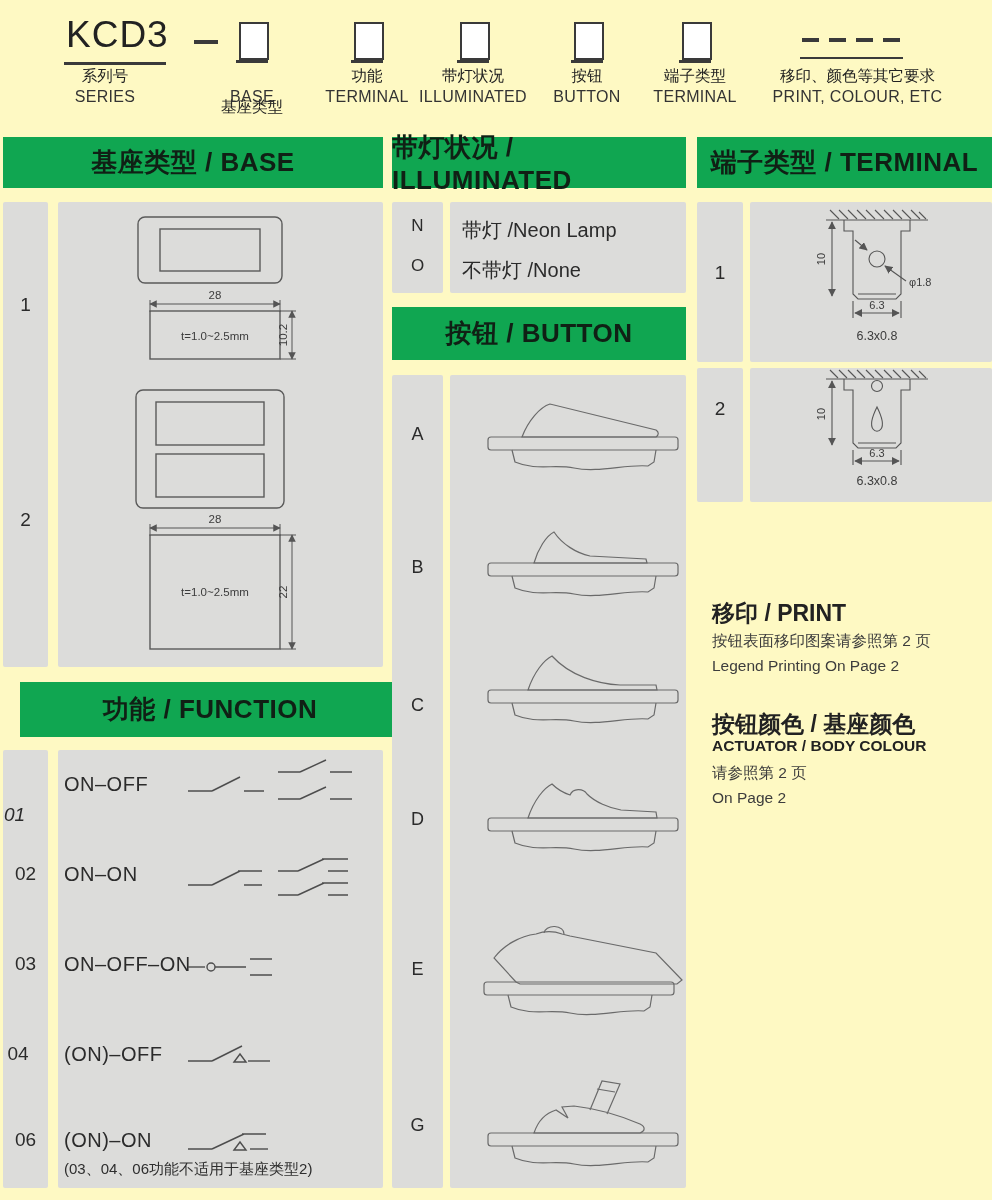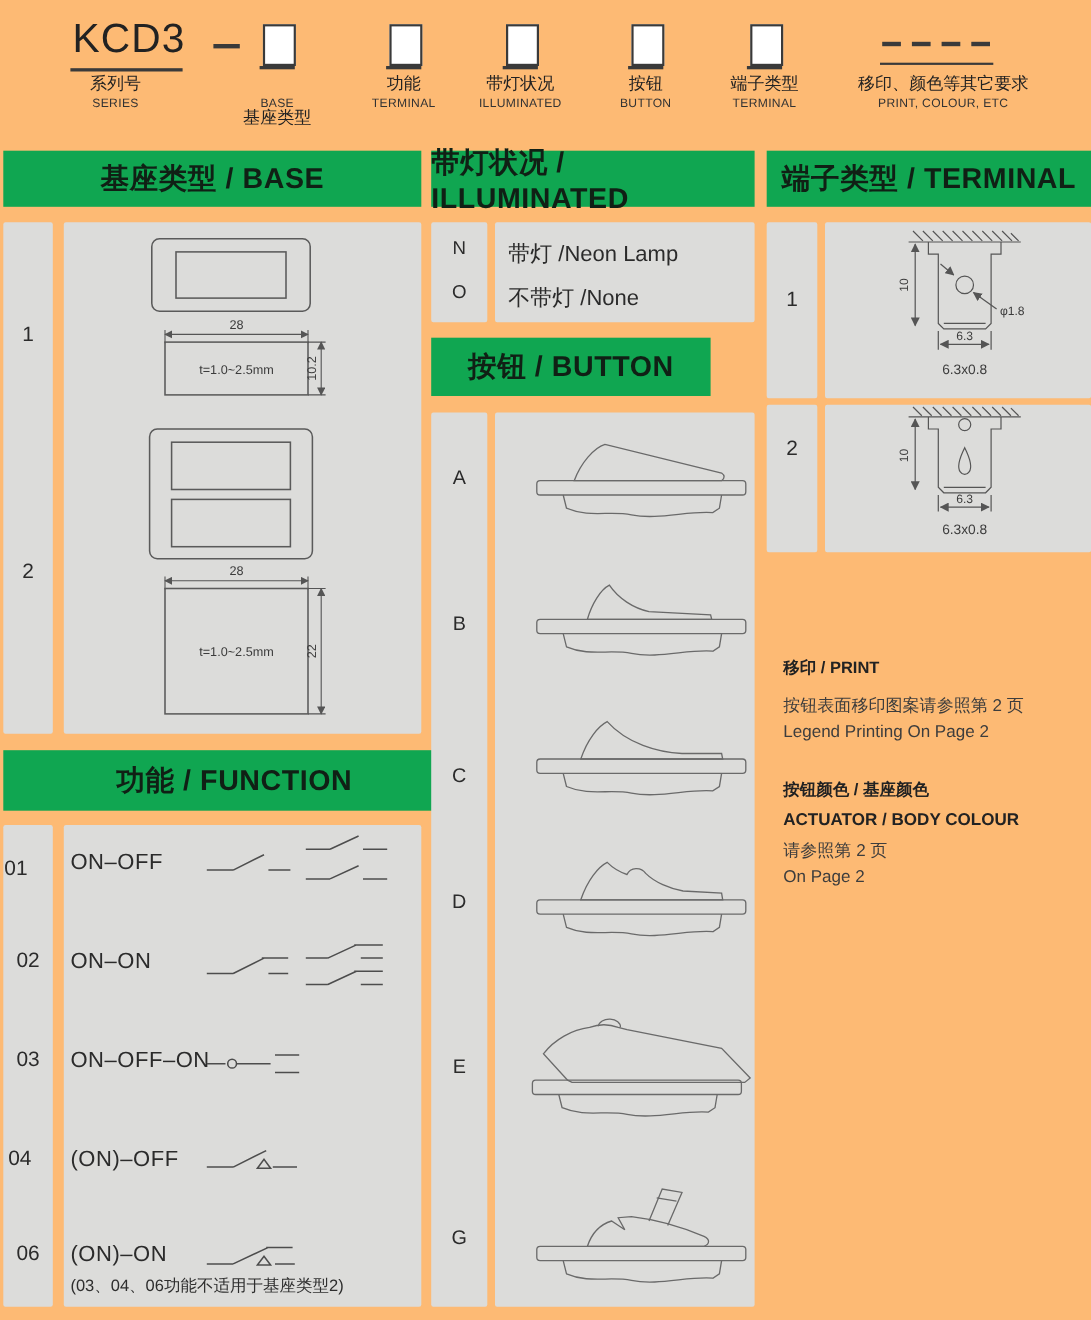--- a/index.html
+++ b/index.html
@@ -1,30 +1,30 @@
 <!DOCTYPE html>
 <html><head>
 <meta charset="utf-8">
 <style>
   html,body{margin:0;padding:0;background:#ffffff;}
-  #page{position:relative;width:992px;height:1200px;background:#fdba74;overflow:hidden;
+  #page{position:relative;width:992px;height:1200px;background:#fef9c3;overflow:hidden;
         font-family:"Liberation Sans","DejaVu Sans",sans-serif;color:#262626;}
   .abs{position:absolute;}
   .hdr{position:absolute;background:#10A651;color:#102015;display:flex;align-items:center;justify-content:center;
        font-size:26px;font-weight:bold;letter-spacing:0.5px;}
   .cell{position:absolute;background:#dcdcda;border-radius:2px;}
   .codebox{position:absolute;border:2px solid #3a3a3a;background:#fff;}
   .uline{position:absolute;background:#3a3a3a;}
   .zh-label{position:absolute;text-align:center;font-size:15.5px;color:#222;font-weight:500;}
-  .en-label{position:absolute;text-align:center;font-size:11px;color:#333;letter-spacing:0.3px;}
+  .en-label{position:absolute;text-align:center;font-size:16px;color:#333;letter-spacing:0.3px;}
   .rowcode{position:absolute;text-align:center;font-size:19px;color:#2b2b2b;}
   .fn-label{position:absolute;font-size:20px;color:#2b2b2b;letter-spacing:0.5px;white-space:nowrap;}
   .ill-label{position:absolute;font-size:20px;color:#2b2b2b;white-space:nowrap;text-align:right;}
   .note{position:absolute;font-size:15px;color:#2e2e2e;white-space:nowrap;}
-  .opt-title{position:absolute;font-size:15px;font-weight:bold;color:#222;white-space:nowrap;}
+  .opt-title{position:absolute;font-size:23px;font-weight:bold;color:#222;white-space:nowrap;}
   .opt-line{position:absolute;font-size:15.5px;color:#3d3d3d;white-space:nowrap;}
   .opt-line.strong{font-weight:bold;color:#222;}
   svg{display:block;}
   svg text{font-family:"Liberation Sans","DejaVu Sans",sans-serif;fill:#3c3c3c;}
   .kcd3{position:absolute;font-size:37px;color:#222;letter-spacing:1px;}
 </style>
 </head>
 <body>
 
 <div id="page">
@@ -70,22 +70,22 @@
   <div class="zh-label" style="left:537px;top:66px;width:100px;">按钮</div>
   <div class="en-label" style="left:537px;top:88px;width:100px;">BUTTON</div>
   <div class="zh-label" style="left:635px;top:66px;width:120px;">端子类型</div>
   <div class="en-label" style="left:635px;top:88px;width:120px;">TERMINAL</div>
   <div class="zh-label" style="left:765px;top:66px;width:185px;">移印、颜色等其它要求</div>
   <div class="en-label" style="left:765px;top:88px;width:185px;">PRINT, COLOUR, ETC</div>
 
   <div class="hdr" style="left:3px;top:137px;width:380px;height:51px;">基座类型 / BASE</div>
   <div class="hdr" style="left:392px;top:137px;width:294px;height:51px;">带灯状况 / ILLUMINATED</div>
   <div class="hdr" style="left:697px;top:137px;width:295px;height:51px;">端子类型 / TERMINAL</div>
-  <div class="hdr" style="left:3px;top:682px;width:380px;height:55px;padding-left:20px;">功能 / FUNCTION</div>
-  <div class="hdr" style="left:392px;top:307px;width:254px;height:53px;">按钮 / BUTTON</div>
+  <div class="hdr" style="left:20px;top:682px;width:380px;height:55px;">功能 / FUNCTION</div>
+  <div class="hdr" style="left:392px;top:307px;width:294px;height:53px;">按钮 / BUTTON</div>
 
   <div class="cell" style="left:3px;top:202px;width:45px;height:465px;"></div>
   <div class="cell" style="left:58px;top:202px;width:325px;height:465px;"></div>
   <div class="rowcode" style="left:3px;top:294px;width:45px;">1</div>
   <div class="rowcode" style="left:3px;top:509px;width:45px;">2</div>
 
   <svg class="abs" style="left:136px;top:215px;" width="148" height="70" viewBox="0 0 148 70">
     <rect x="2" y="2" width="144" height="66" rx="7" fill="none" stroke="#5a5a5a" stroke-width="1.4"></rect>
     <rect x="24" y="14" width="100" height="42" fill="none" stroke="#5a5a5a" stroke-width="1.4"></rect>
   </svg>
@@ -118,21 +118,21 @@
     <text x="77" y="84" font-size="11.5" text-anchor="middle">t=1.0~2.5mm</text>
     <line x1="142" y1="23" x2="158" y2="23" stroke="#555" stroke-width="1"></line>
     <line x1="142" y1="137" x2="158" y2="137" stroke="#555" stroke-width="1"></line>
     <line x1="154" y1="23" x2="154" y2="137" stroke="#555" stroke-width="1" marker-start="url(#arr)" marker-end="url(#arr)"></line>
     <text x="0" y="0" font-size="11.5" text-anchor="middle" transform="translate(149,80) rotate(-90)">22</text>
   </svg>
 
   <div class="cell" style="left:3px;top:750px;width:45px;height:438px;"></div>
   <div class="cell" style="left:58px;top:750px;width:325px;height:438px;"></div>
 
-  <div class="rowcode" style="left:3px;top:779px;width:23px;">01</div>
+  <div class="rowcode" style="left:3px;top:804px;width:23px;font-style:italic;">01</div>
   <div class="fn-label" style="left:64px;top:773px;">ON–OFF</div>
   <div class="rowcode" style="left:3px;top:863px;width:45px;">02</div>
   <div class="fn-label" style="left:64px;top:863px;">ON–ON</div>
   <div class="rowcode" style="left:3px;top:953px;width:45px;">03</div>
   <div class="fn-label" style="left:64px;top:953px;">ON–OFF–ON</div>
   <div class="rowcode" style="left:3px;top:1043px;width:30px;">04</div>
   <div class="fn-label" style="left:64px;top:1043px;">(ON)–OFF</div>
   <div class="rowcode" style="left:3px;top:1129px;width:45px;">06</div>
   <div class="fn-label" style="left:64px;top:1129px;">(ON)–ON</div>
   <div class="note" style="left:64px;top:1160px;">(03、04、06功能不适用于基座类型2)</div>

